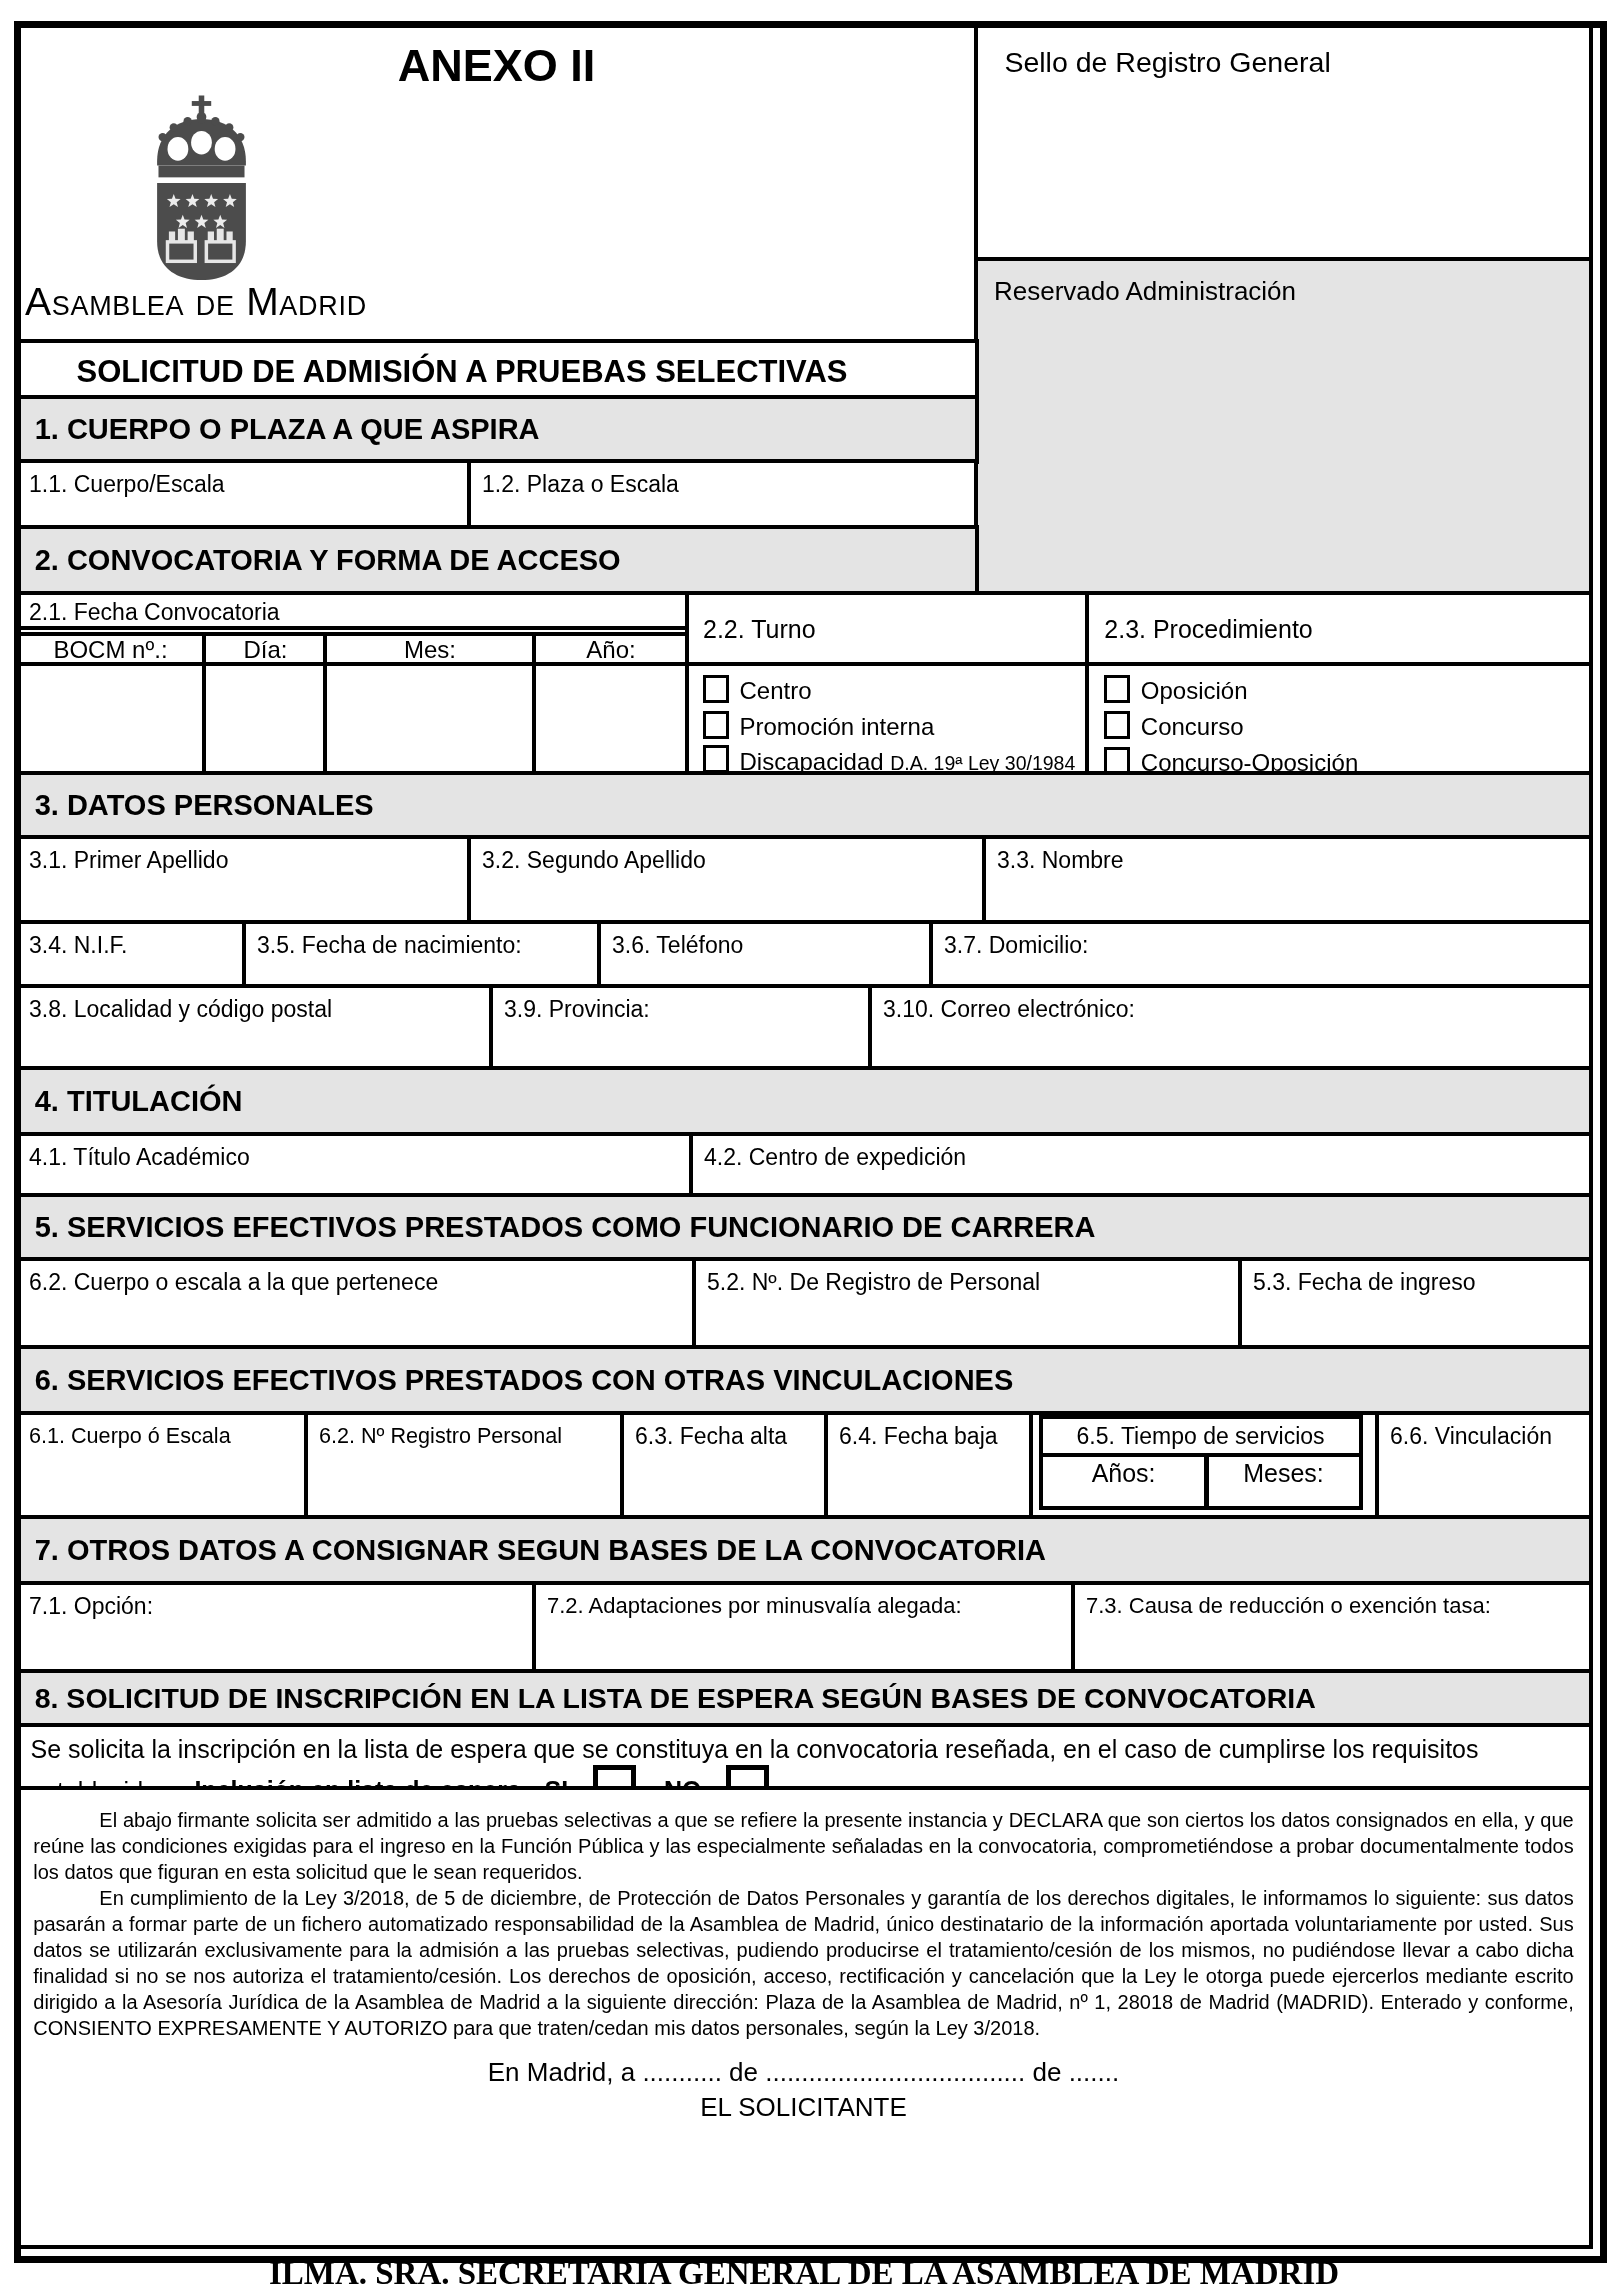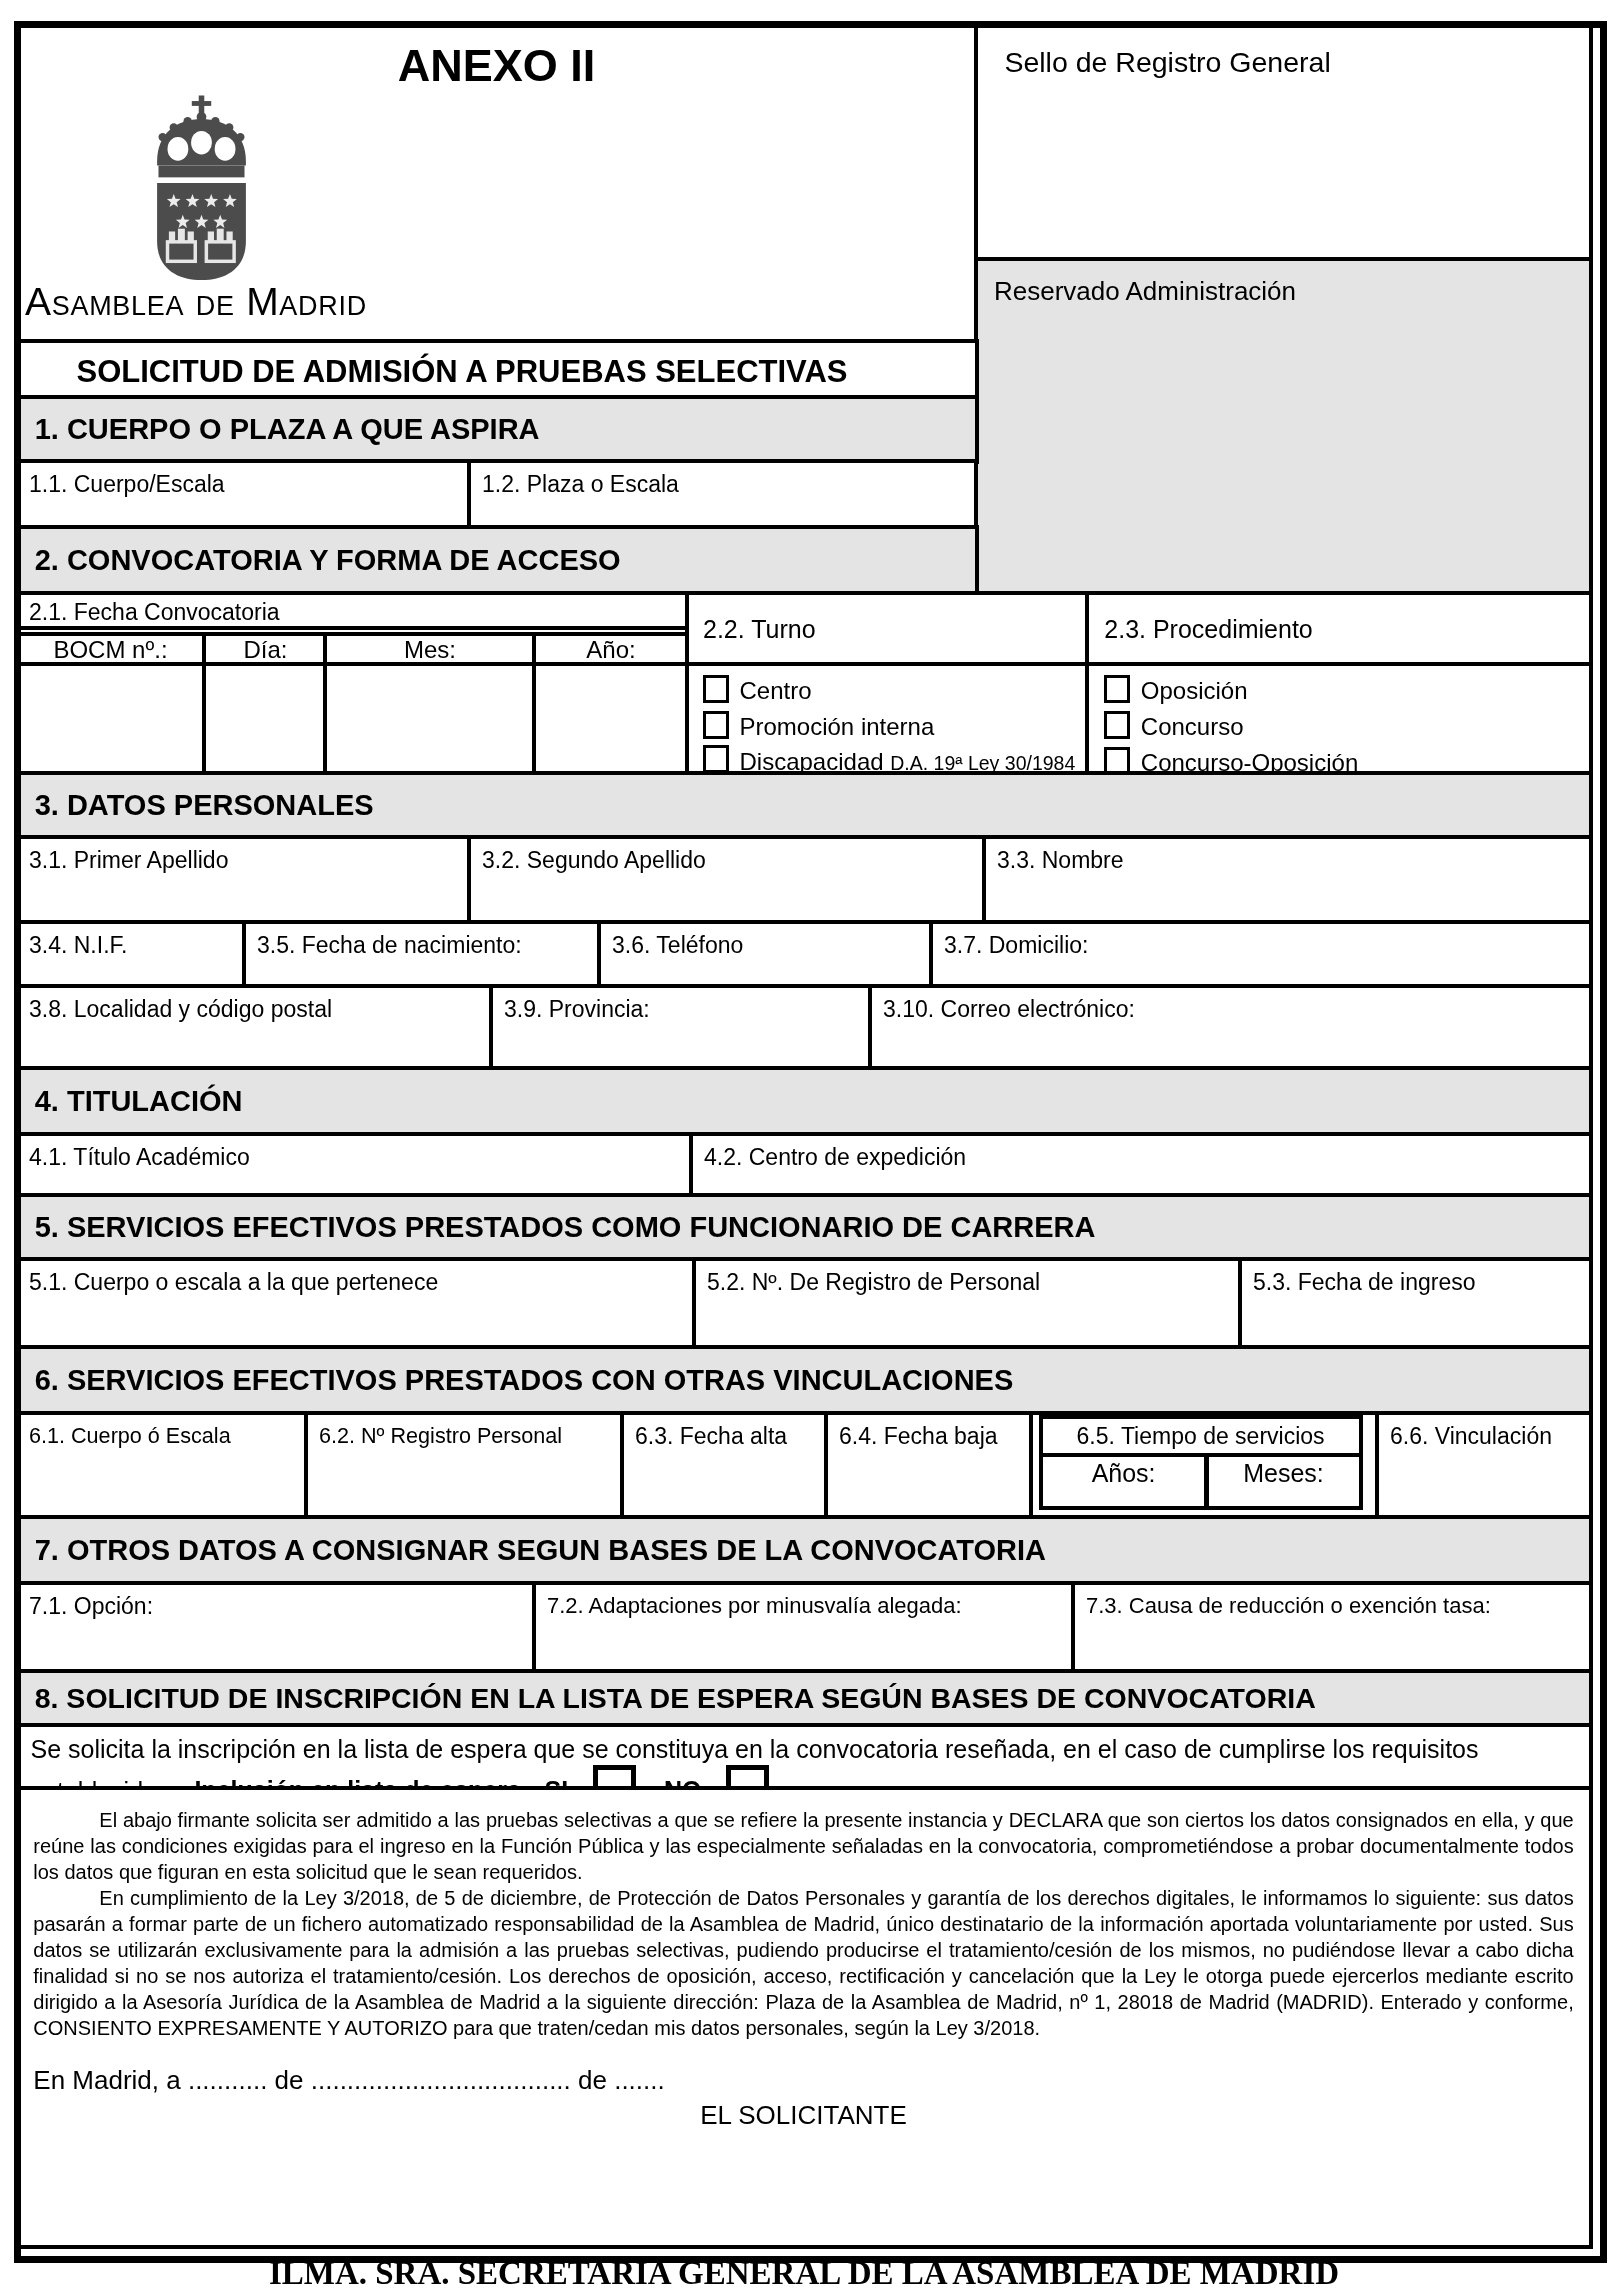--- a/index.html
+++ b/index.html
@@ -178,21 +178,21 @@
     <span class="lbl">4.1. Título Académico</span>
   </div>
   <div class="cell" style="left:689px;top:1132px;width:904px;height:66px;">
     <span class="lbl">4.2. Centro de expedición</span>
   </div>
 
   <div class="bar" style="left:14px;top:1193px;width:1579px;height:69px;">
     <span>5. SERVICIOS EFECTIVOS PRESTADOS COMO FUNCIONARIO DE CARRERA</span>
   </div>
   <div class="cell" style="left:14px;top:1257px;width:683px;height:93px;">
-    <span class="lbl">5.1. Cuerpo o escala a la que pertenece</span>
+    <span class="lbl">6.2. Cuerpo o escala a la que pertenece</span>
   </div>
   <div class="cell" style="left:692px;top:1257px;width:551px;height:93px;">
     <span class="lbl">5.2. Nº. De Registro de Personal</span>
   </div>
   <div class="cell" style="left:1238px;top:1257px;width:355px;height:93px;">
     <span class="lbl">5.3. Fecha de ingreso</span>
   </div>
 
   <div class="bar" style="left:14px;top:1345px;width:1579px;height:71px;">
     <span>6. SERVICIOS EFECTIVOS PRESTADOS CON OTRAS VINCULACIONES</span>
@@ -245,21 +245,21 @@
     <span style="font-weight:bold;margin-left:11px;">Inclusión en lista de espera</span><span>:</span>
     <span style="font-weight:bold;margin-left:9.7px;">SI</span>
     <span class="cbbig"></span>
     <span style="font-weight:bold;margin-left:21px;">NO</span>
     <span class="cbbig"></span>
   </div>
 
   <div class="cell" style="left:14px;top:1786px;width:1579px;height:463px;padding:16.7px 15.3px 0 15.3px;">
     <p class="fine">El abajo firmante solicita ser admitido a las pruebas selectivas a que se refiere la presente instancia y DECLARA que son ciertos los datos consignados en ella, y que reúne las condiciones exigidas para el ingreso en la Función Pública y las especialmente señaladas en la convocatoria, comprometiéndose a probar documentalmente todos los datos que figuran en esta solicitud que le sean requeridos.</p>
     <p class="fine">En cumplimiento de la Ley 3/2018, de 5 de diciembre, de Protección de Datos Personales y garantía de los derechos digitales, le informamos lo siguiente: sus datos pasarán a formar parte de un fichero automatizado responsabilidad de la Asamblea de Madrid, único destinatario de la información aportada voluntariamente por usted. Sus datos se utilizarán exclusivamente para la admisión a las pruebas selectivas, pudiendo producirse el tratamiento/cesión de los mismos, no pudiéndose llevar a cabo dicha finalidad si no se nos autoriza el tratamiento/cesión. Los derechos de oposición, acceso, rectificación y cancelación que la Ley le otorga puede ejercerlos mediante escrito dirigido a la Asesoría Jurídica de la Asamblea de Madrid a la siguiente dirección: Plaza de la Asamblea de Madrid, nº 1, 28018 de Madrid (MADRID). Enterado y conforme, CONSIENTO EXPRESAMENTE Y AUTORIZO para que traten/cedan mis datos personales, según la Ley 3/2018.</p>
-    <div style="font-size:26px;margin-top:24px;">En Madrid, a   ........... de .................................... de .......</div>
+    <div style="text-align:center;font-size:26px;margin-top:16px;">En Madrid, a   ........... de .................................... de .......</div>
     <div style="text-align:center;font-size:26px;margin-top:4.2px;">EL SOLICITANTE</div>
   </div>
 
   <div class="frame" style="left:14px;top:21px;width:1579px;height:2228px;"></div>
 
   <div class="footer" style="top:2255px;">ILMA. SRA. SECRETARIA GENERAL DE LA ASAMBLEA DE MADRID</div>
 </div>
 
 
 </body></html>

